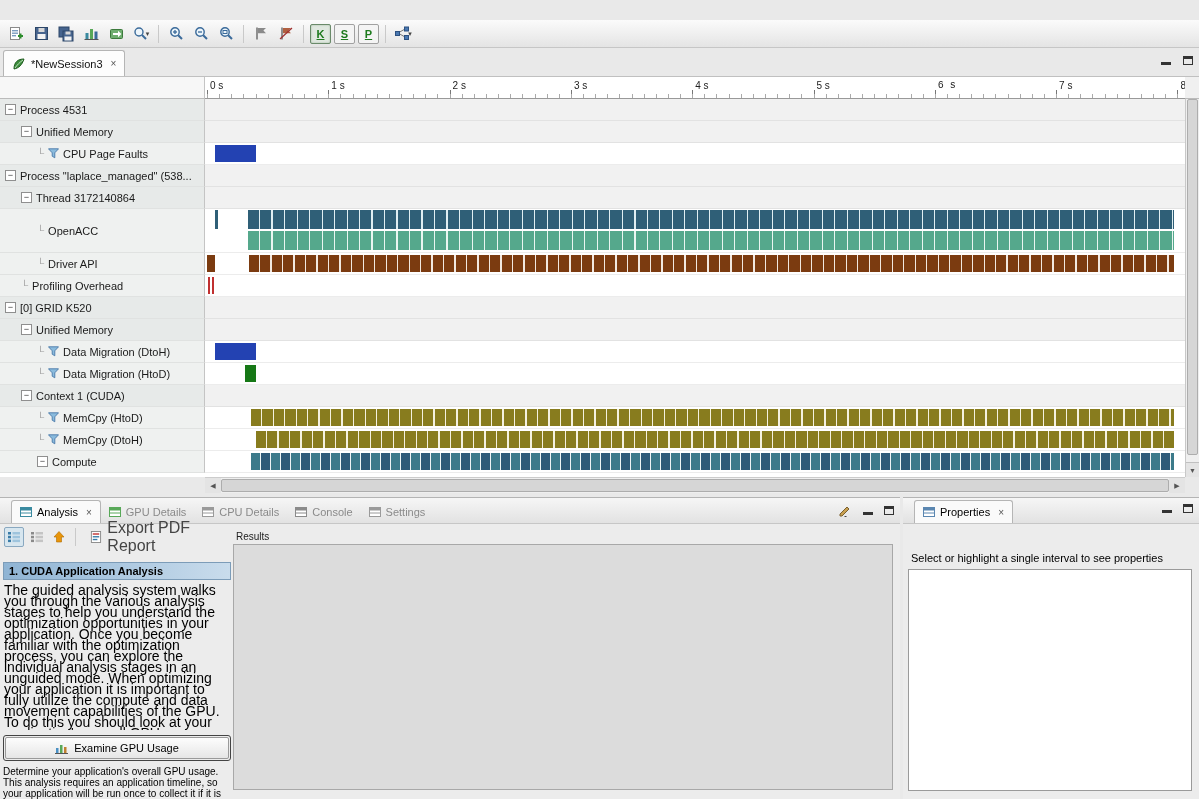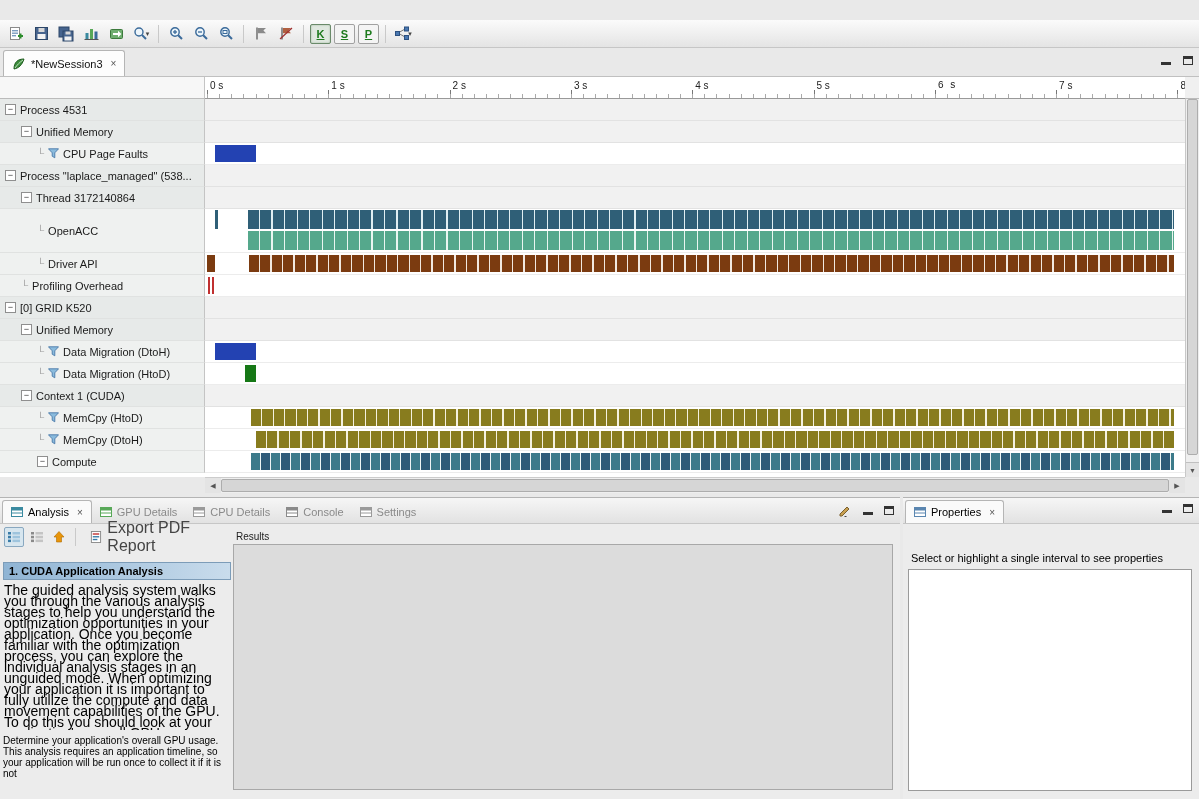--- a/index.html
+++ b/index.html
@@ -73,21 +73,21 @@
   .harrow{width:16px;height:15px;background:#e4e4e4;font-size:7px;color:#555;text-align:center;line-height:15px;flex:none}
   .hthumb{flex:1;height:13px;background:#d6d6d6;border:1px solid #adadad;border-radius:2px}
 
   
   .panel{position:absolute;top:497px;height:302px;background:#ececec;border-top:1px solid #b4b4b4;overflow:hidden}
   .left-panel{left:0;width:900px}
   .right-panel{left:903px;width:296px}
   .ptab-bar{height:26px;display:flex;align-items:flex-end;background:linear-gradient(#f6f6f6,#e2e2e2);border-bottom:1px solid #c6c6c6;position:relative}
   .ptabs{display:flex;align-items:flex-end;height:100%}
   .ptab{height:23px;display:flex;align-items:center;gap:5px;padding:0 8px;color:#8a8a8a;font-size:11px}
-  .ptab.active{background:#fafafa;border:1px solid #b5b5b5;border-bottom:none;border-radius:3px 3px 0 0;color:#000;margin-left:2px}
+  .ptab.active{background:#fafafa;border:1px solid #b5b5b5;border-bottom:none;border-radius:3px 3px 0 0;color:#000;margin-left:11px}
   .bar-icons{position:absolute;right:6px;top:6px;display:flex;gap:11px;align-items:center}
 
   .an-toolbar{position:absolute;left:0;top:26px;width:232px;height:26px;display:flex;align-items:center;padding-left:4px;gap:2px}
   .an-btn{width:22px;height:20px;display:flex;align-items:center;justify-content:center;border:1px solid transparent;border-radius:2px}
   .an-btn.active{background:#d7e6ef;border-color:#89a8c0}
   .export-btn{display:flex;align-items:center;gap:5px;margin-left:8px;color:#444;font-size:16px}
 
   .results-label{position:absolute;left:236px;top:33px;font-size:10px;color:#222}
   .results-panel{position:absolute;left:233px;top:46px;width:660px;height:246px;background:#dcdcdc;border:1px solid #a8a8a8}
 
@@ -512,20 +512,31 @@
         <span>Export PDF Report</span>
       </div>
     </div>
 
     <div class="results-label">Results</div>
     <div class="results-panel"></div>
 
     <div class="guide">
       <div class="guide-header">1. CUDA Application Analysis</div>
       <div class="guide-text">The guided analysis system walks you through the various analysis stages to help you understand the optimization opportunities in your application. Once you become familiar with the optimization process, you can explore the individual analysis stages in an unguided mode. When optimizing your application it is important to fully utilize the compute and data movement capabilities of the GPU. To do this you should look at your application's overall GPU usage as well as the performance of individual kernels.</div>
+      <div class="gpu-btn-wrap">
+        <button class="gpu-btn">
+          <svg width="13" height="12" viewBox="0 0 13 12">
+              <rect x="1" y="6" width="2.5" height="5" fill="#4a90c4"></rect>
+              <rect x="5" y="3" width="2.5" height="8" fill="#58a858"></rect>
+              <rect x="9" y="5" width="2.5" height="6" fill="#c08030"></rect>
+              <line x1="0" y1="11.5" x2="13" y2="11.5" stroke="#555"></line>
+            </svg>
+          <span>Examine GPU Usage</span>
+        </button>
+      </div>
       <div class="guide-footer">Determine your application's overall GPU usage. This analysis requires an application timeline, so your application will be run once to collect it if it is not</div>
     </div>
   </div>
 
   <div class="panel right-panel">
     <div class="ptab-bar">
       <div class="ptabs">
         <div class="ptab active">
           <svg width="12" height="12" viewBox="0 0 12 12">
               <rect x="0.5" y="1.5" width="11" height="9" fill="#fff" stroke="#5a86b0"></rect>

